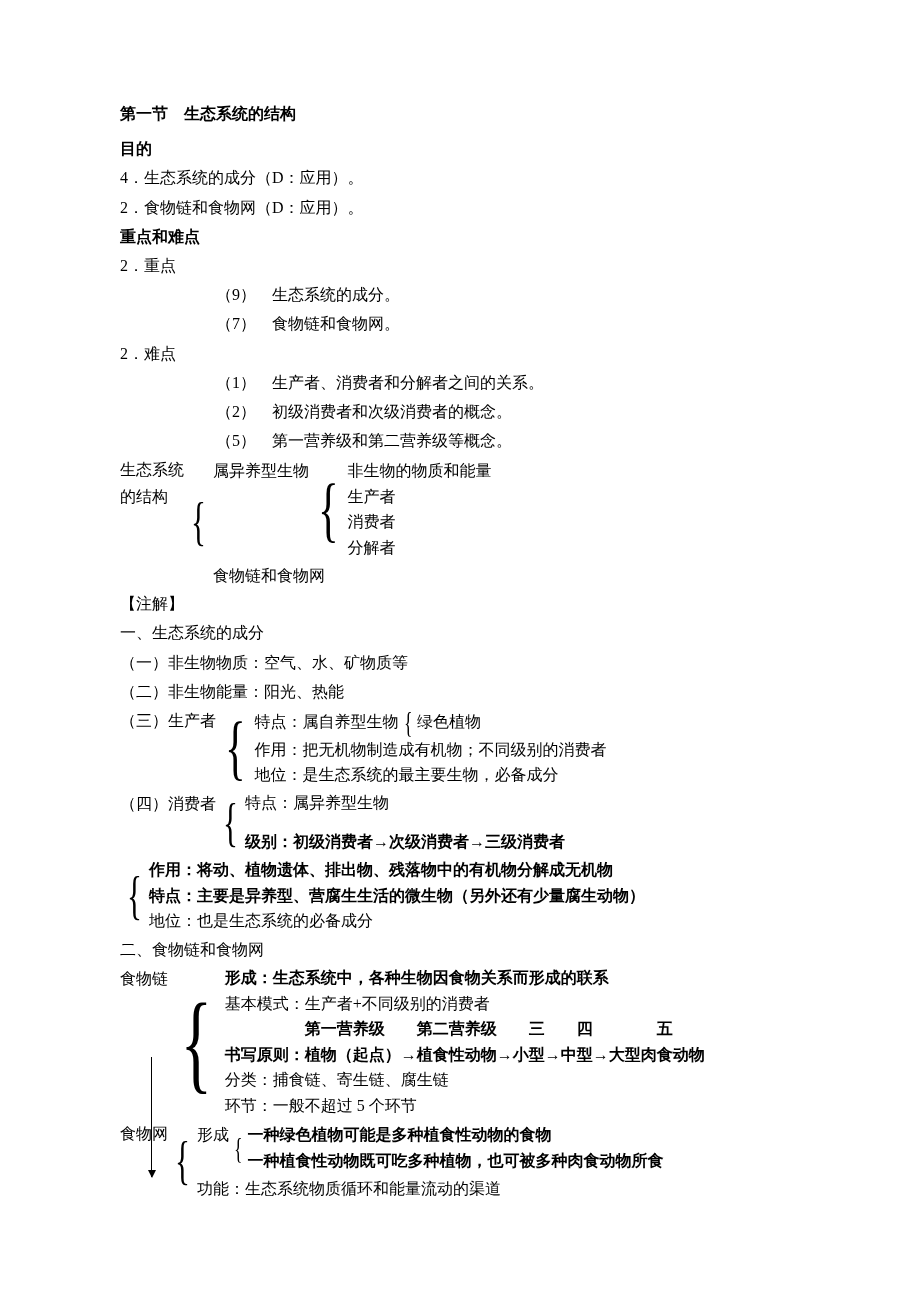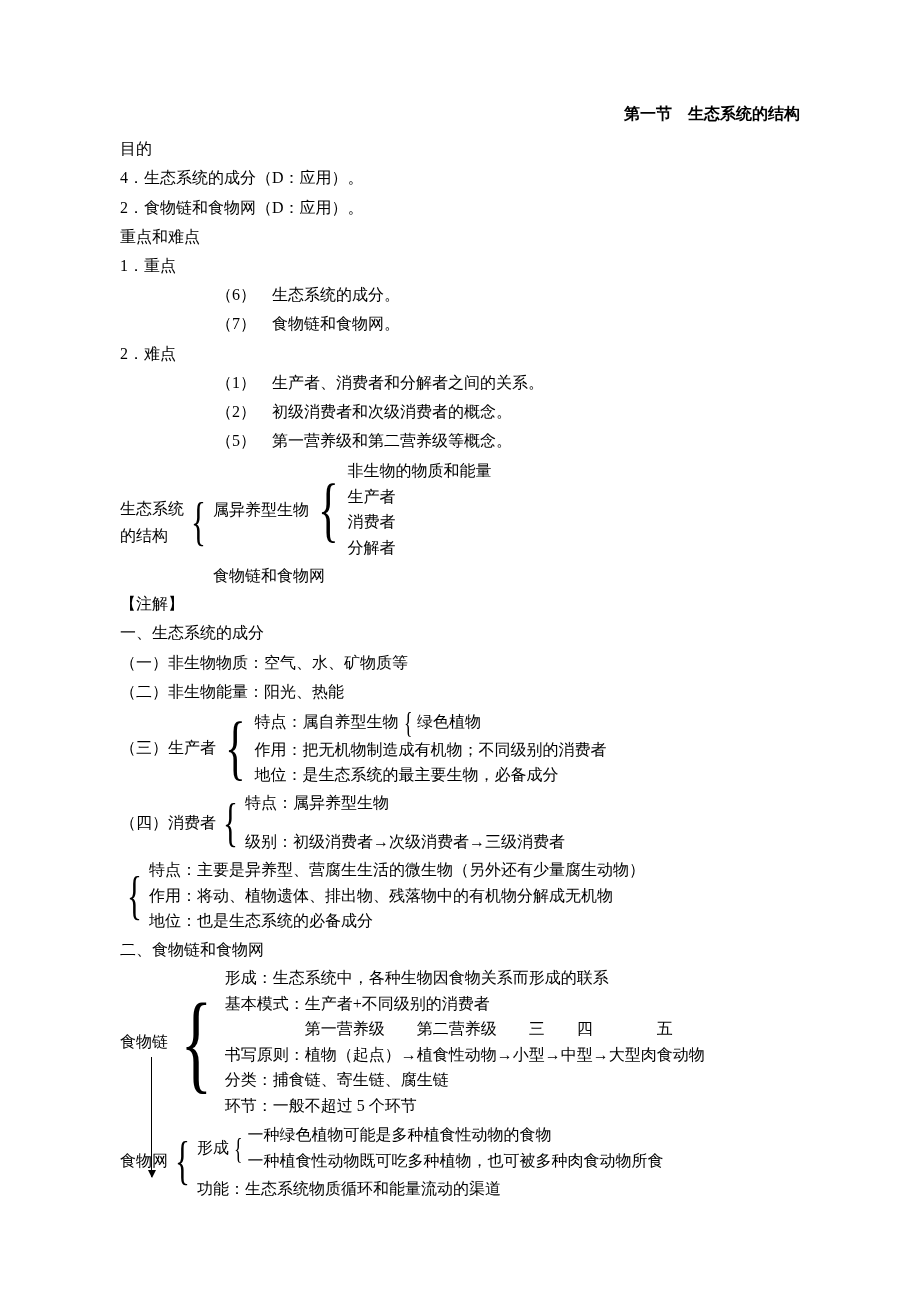--- a/index.html
+++ b/index.html
@@ -7,35 +7,35 @@
       font-size: 16px;
       line-height: 1.7;
       background: #fff;
       color: #000;
       margin: 0;
       padding: 100px 120px 60px 120px;
       width: 920px;
       box-sizing: border-box;
     }
     .title {
-      text-align: right;
+      text-align: left;
       font-weight: bold;
       margin-bottom: 8px;
     }
-    .bold { font-weight: normal; }
+    .bold { font-weight: bold; }
     .line { margin: 2px 0; }
     .indent2 { padding-left: 6em; }
     .brace-wrap {
       display: flex;
       align-items: stretch;
       margin: 2px 0;
     }
     .brace-label {
       display: flex;
-      align-items: center;
+      align-items: flex-start;
       white-space: nowrap;
     }
     .brace {
       font-size: 42px;
       line-height: 0.8;
       display: flex;
       align-items: center;
       padding: 0 2px;
       transform: scaleX(0.6);
     }
@@ -53,34 +53,34 @@
     }
     .arrow-down::after {
       content: "";
       position: absolute;
       bottom: -1px;
       left: -4px;
       border-left: 4px solid transparent;
       border-right: 4px solid transparent;
       border-top: 8px solid #000;
     }
-    .nowrap { white-space: nowrap; }
+    .nowrap { white-space: nowrap; font-weight: bold; }
   </style>
 </head>
 <body>
 
 <div class="title">第一节　生态系统的结构</div>
 
 <div class="line bold">目的</div>
 <div class="line">4．生态系统的成分（D：应用）。</div>
 <div class="line">2．食物链和食物网（D：应用）。</div>
 
 <div class="line bold">重点和难点</div>
-<div class="line">1．重点</div>
-<div class="line indent2">（6）　生态系统的成分。</div>
+<div class="line">2．重点</div>
+<div class="line indent2">（9）　生态系统的成分。</div>
 <div class="line indent2">（7）　食物链和食物网。</div>
 <div class="line">2．难点</div>
 <div class="line indent2">（1）　生产者、消费者和分解者之间的关系。</div>
 <div class="line indent2">（2）　初级消费者和次级消费者的概念。</div>
 <div class="line indent2">（5）　第一营养级和第二营养级等概念。</div>
 
 <div class="brace-wrap">
   <div class="brace-label">
     <div>
       <div>生态系统</div>
@@ -130,22 +130,22 @@
   <div class="brace-items">
     <div>特点：属异养型生物</div>
     <div style="height:14px"></div>
     <div class="nowrap">级别：初级消费者→次级消费者→三级消费者</div>
   </div>
 </div>
 
 <div class="brace-wrap">
   <div class="brace med">{</div>
   <div class="brace-items">
+    <div class="nowrap">作用：将动、植物遗体、排出物、残落物中的有机物分解成无机物</div>
     <div class="nowrap">特点：主要是异养型、营腐生生活的微生物（另外还有少量腐生动物）</div>
-    <div class="nowrap">作用：将动、植物遗体、排出物、残落物中的有机物分解成无机物</div>
     <div>地位：也是生态系统的必备成分</div>
   </div>
 </div>
 
 <div class="line">二、食物链和食物网</div>
 
 <div class="rel">
   <div class="brace-wrap">
     <div class="brace-label">食物链</div>
     <div class="brace huge">{</div>

